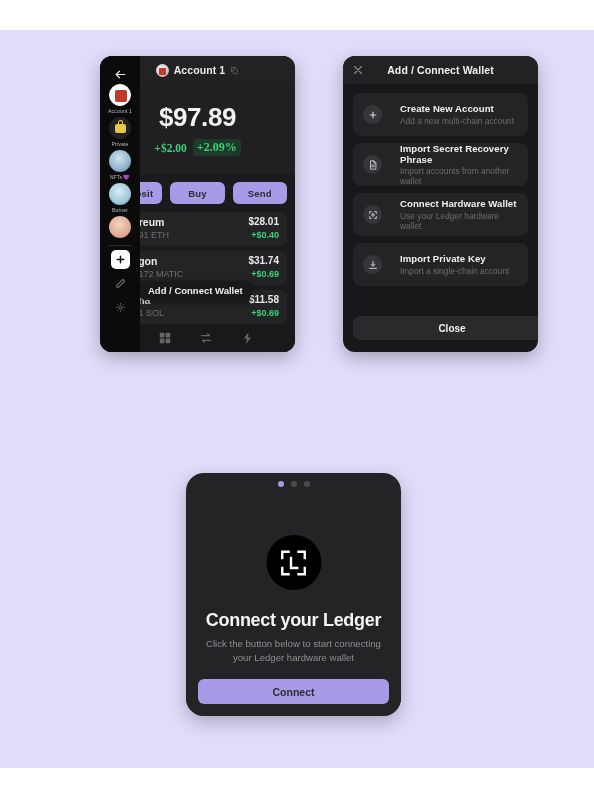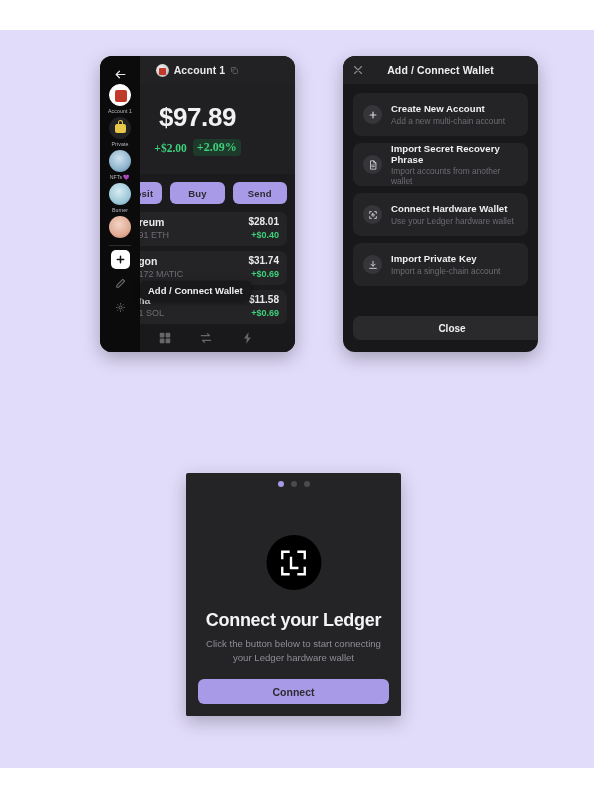--- a/index.html
+++ b/index.html
@@ -91,34 +91,34 @@
 
   
   #modal-panel { position:absolute; left:343px; top:56px; width:195px; height:296px;
     background:#18181a; border-radius:12px; overflow:hidden;
     box-shadow:0 6px 18px rgba(0,0,0,.28); }
   #modal-header { height:28px; background:#222225; position:relative;
     display:flex; align-items:center; justify-content:center; }
   #modal-title { color:#eeeef0; font-size:10.5px; font-weight:700; letter-spacing:.1px; }
   #modal-close { position:absolute; left:9px; top:8px; width:12px; height:12px; opacity:.6; }
   #modal-body { padding:9px 10px 0; }
-  .opt-row { display:flex; align-items:center; gap:9px; height:43px;
+  .opt-row { display:flex; align-items:center; gap:18px; height:43px;
     background:#242427; border-radius:8px; padding:0 10px; margin-bottom:7px; }
   .opt-ic { width:19px; height:19px; border-radius:50%; background:#36363a;
     display:flex; align-items:center; justify-content:center; flex:none; }
   .opt-ic svg { width:10px; height:10px; }
   .opt-title { color:#f0f0f2; font-size:9.6px; font-weight:700; letter-spacing:.05px; }
   .opt-sub { color:#6c6c72; font-size:8.4px; margin-top:1.5px; }
   #close-btn { position:absolute; left:10px; bottom:12px; width:198px; height:24px;
     background:#2a2a2d; border-radius:7px; display:flex; align-items:center;
     justify-content:center; color:#f0f0f2; font-size:10px; font-weight:700;margin-top:40px; }
 
   
   #ledger-panel { position:absolute; left:186px; top:473px; width:215px; height:243px;
-    background:#242427; border-radius:2px; overflow:hidden;
+    background:#242427; border-radius:18px; overflow:hidden;
     box-shadow:0 6px 18px rgba(0,0,0,.25); }
   #ledger-dots { height:22px; display:flex; align-items:center; justify-content:center; gap:7px; }
   .dot { width:6px; height:6px; border-radius:50%; background:#4a4a4f; }
   .dot.on { background:#a99ae8; }
   #ledger-content { position:absolute; left:0; top:22px; width:215px; height:221px;
     background:#242427; }
   #ledger-logo { position:absolute; left:50%; top:40px; transform:translateX(-50%);
     width:55px; height:55px; border-radius:50%; background:#000000;
     display:flex; align-items:center; justify-content:center; }
   #ledger-logo svg { width:30px; height:30px; }

